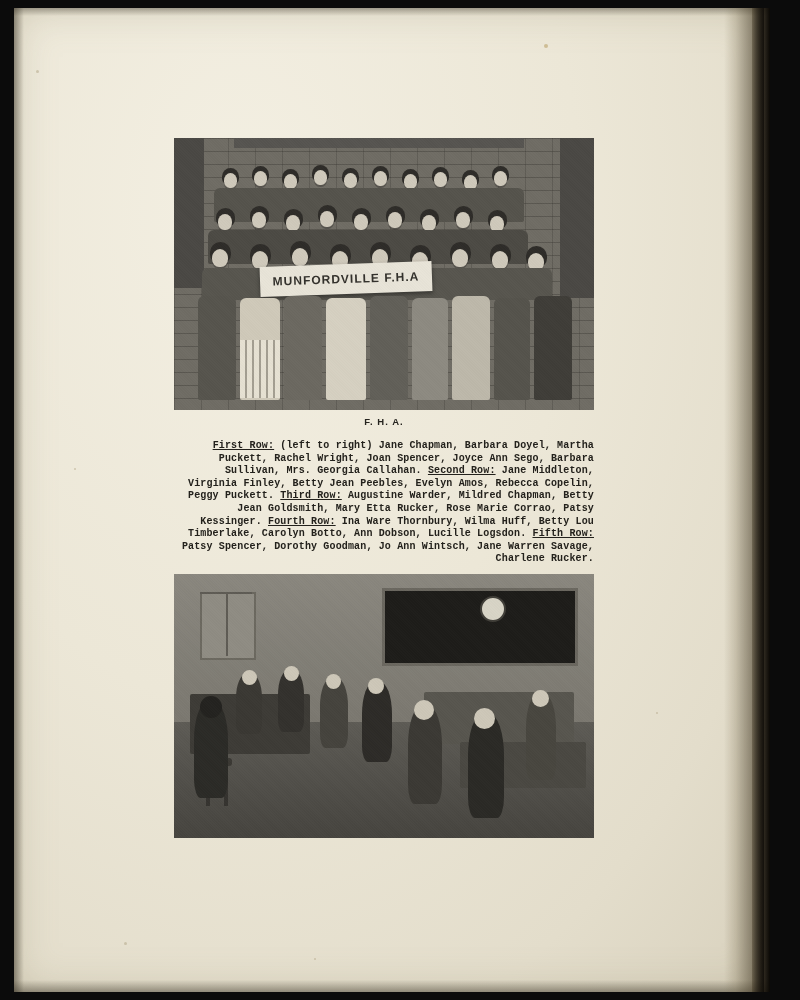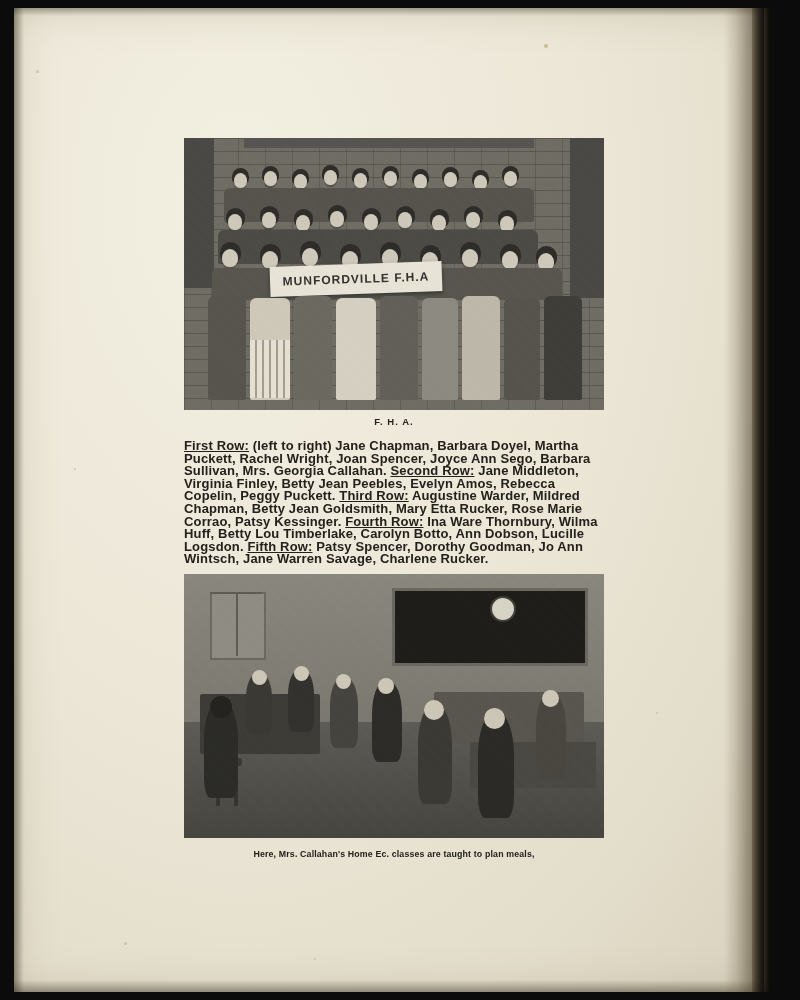--- a/index.html
+++ b/index.html
@@ -80,21 +80,20 @@
     background: #b4a98a;
     border-radius: 50%;
     opacity: 0.55;
   }
 
   .content {
     position: absolute;
     left: 0; top: 0;
     width: 712px;
     height: 895px;
-    margin-left: 10px;
   }
 
   
   .photo {
     position: absolute;
     background: #2f2f2d;
     overflow: hidden;
   }
   #photo-fha {
     left: 160px;
@@ -171,25 +170,25 @@
     letter-spacing: 1px;
     color: #26241f;
     font-weight: bold;
   }
 
   .caption-block {
     position: absolute;
     left: 160px;
     top: 432px;
     width: 420px;
-    font-family: Liberation Sans, sans-serif;
-    font-size: 13px;
+    font-family: Liberation Mono, monospace;
+    font-size: 10px;
     line-height: 12.6px;
     color: #23211c;
-    text-align: left;
+    text-align: right;
     font-weight: bold;
     letter-spacing: 0.15px;
   }
   .caption-block .rowlab {
     text-decoration: underline;
   }
 
   
   #photo-homeec {
     left: 160px;
@@ -420,21 +419,20 @@
         <div class="figure" style="left:294px; top:140px; width:36px; height:104px; background:#2a2925;"></div>
         <div class="face" style="left:300px; top:134px; width:21px; height:21px;"></div>
 
         <div class="figure" style="left:352px; top:120px; width:30px; height:86px; background:#48463f;"></div>
         <div class="face" style="left:358px; top:116px; width:17px; height:17px;"></div>
 
         <div class="grain"></div>
       </div>
 
       <div class="caption2">
-        <div>Here, Mrs. Callahan's Home Ec. classes are taught to plan meals,</div>
       </div>
 
     </div>
 
     <div class="speck" style="left:22px;  top:62px;  width:3px; height:3px;"></div>
     <div class="speck" style="left:530px; top:36px;  width:4px; height:4px; background:#b79a5e;"></div>
     <div class="speck" style="left:110px; top:934px; width:3px; height:3px;"></div>
     <div class="speck" style="left:642px; top:704px; width:2px; height:2px;"></div>
     <div class="speck" style="left:300px; top:950px; width:2px; height:2px;"></div>
     <div class="speck" style="left:60px;  top:460px; width:2px; height:2px;"></div>

